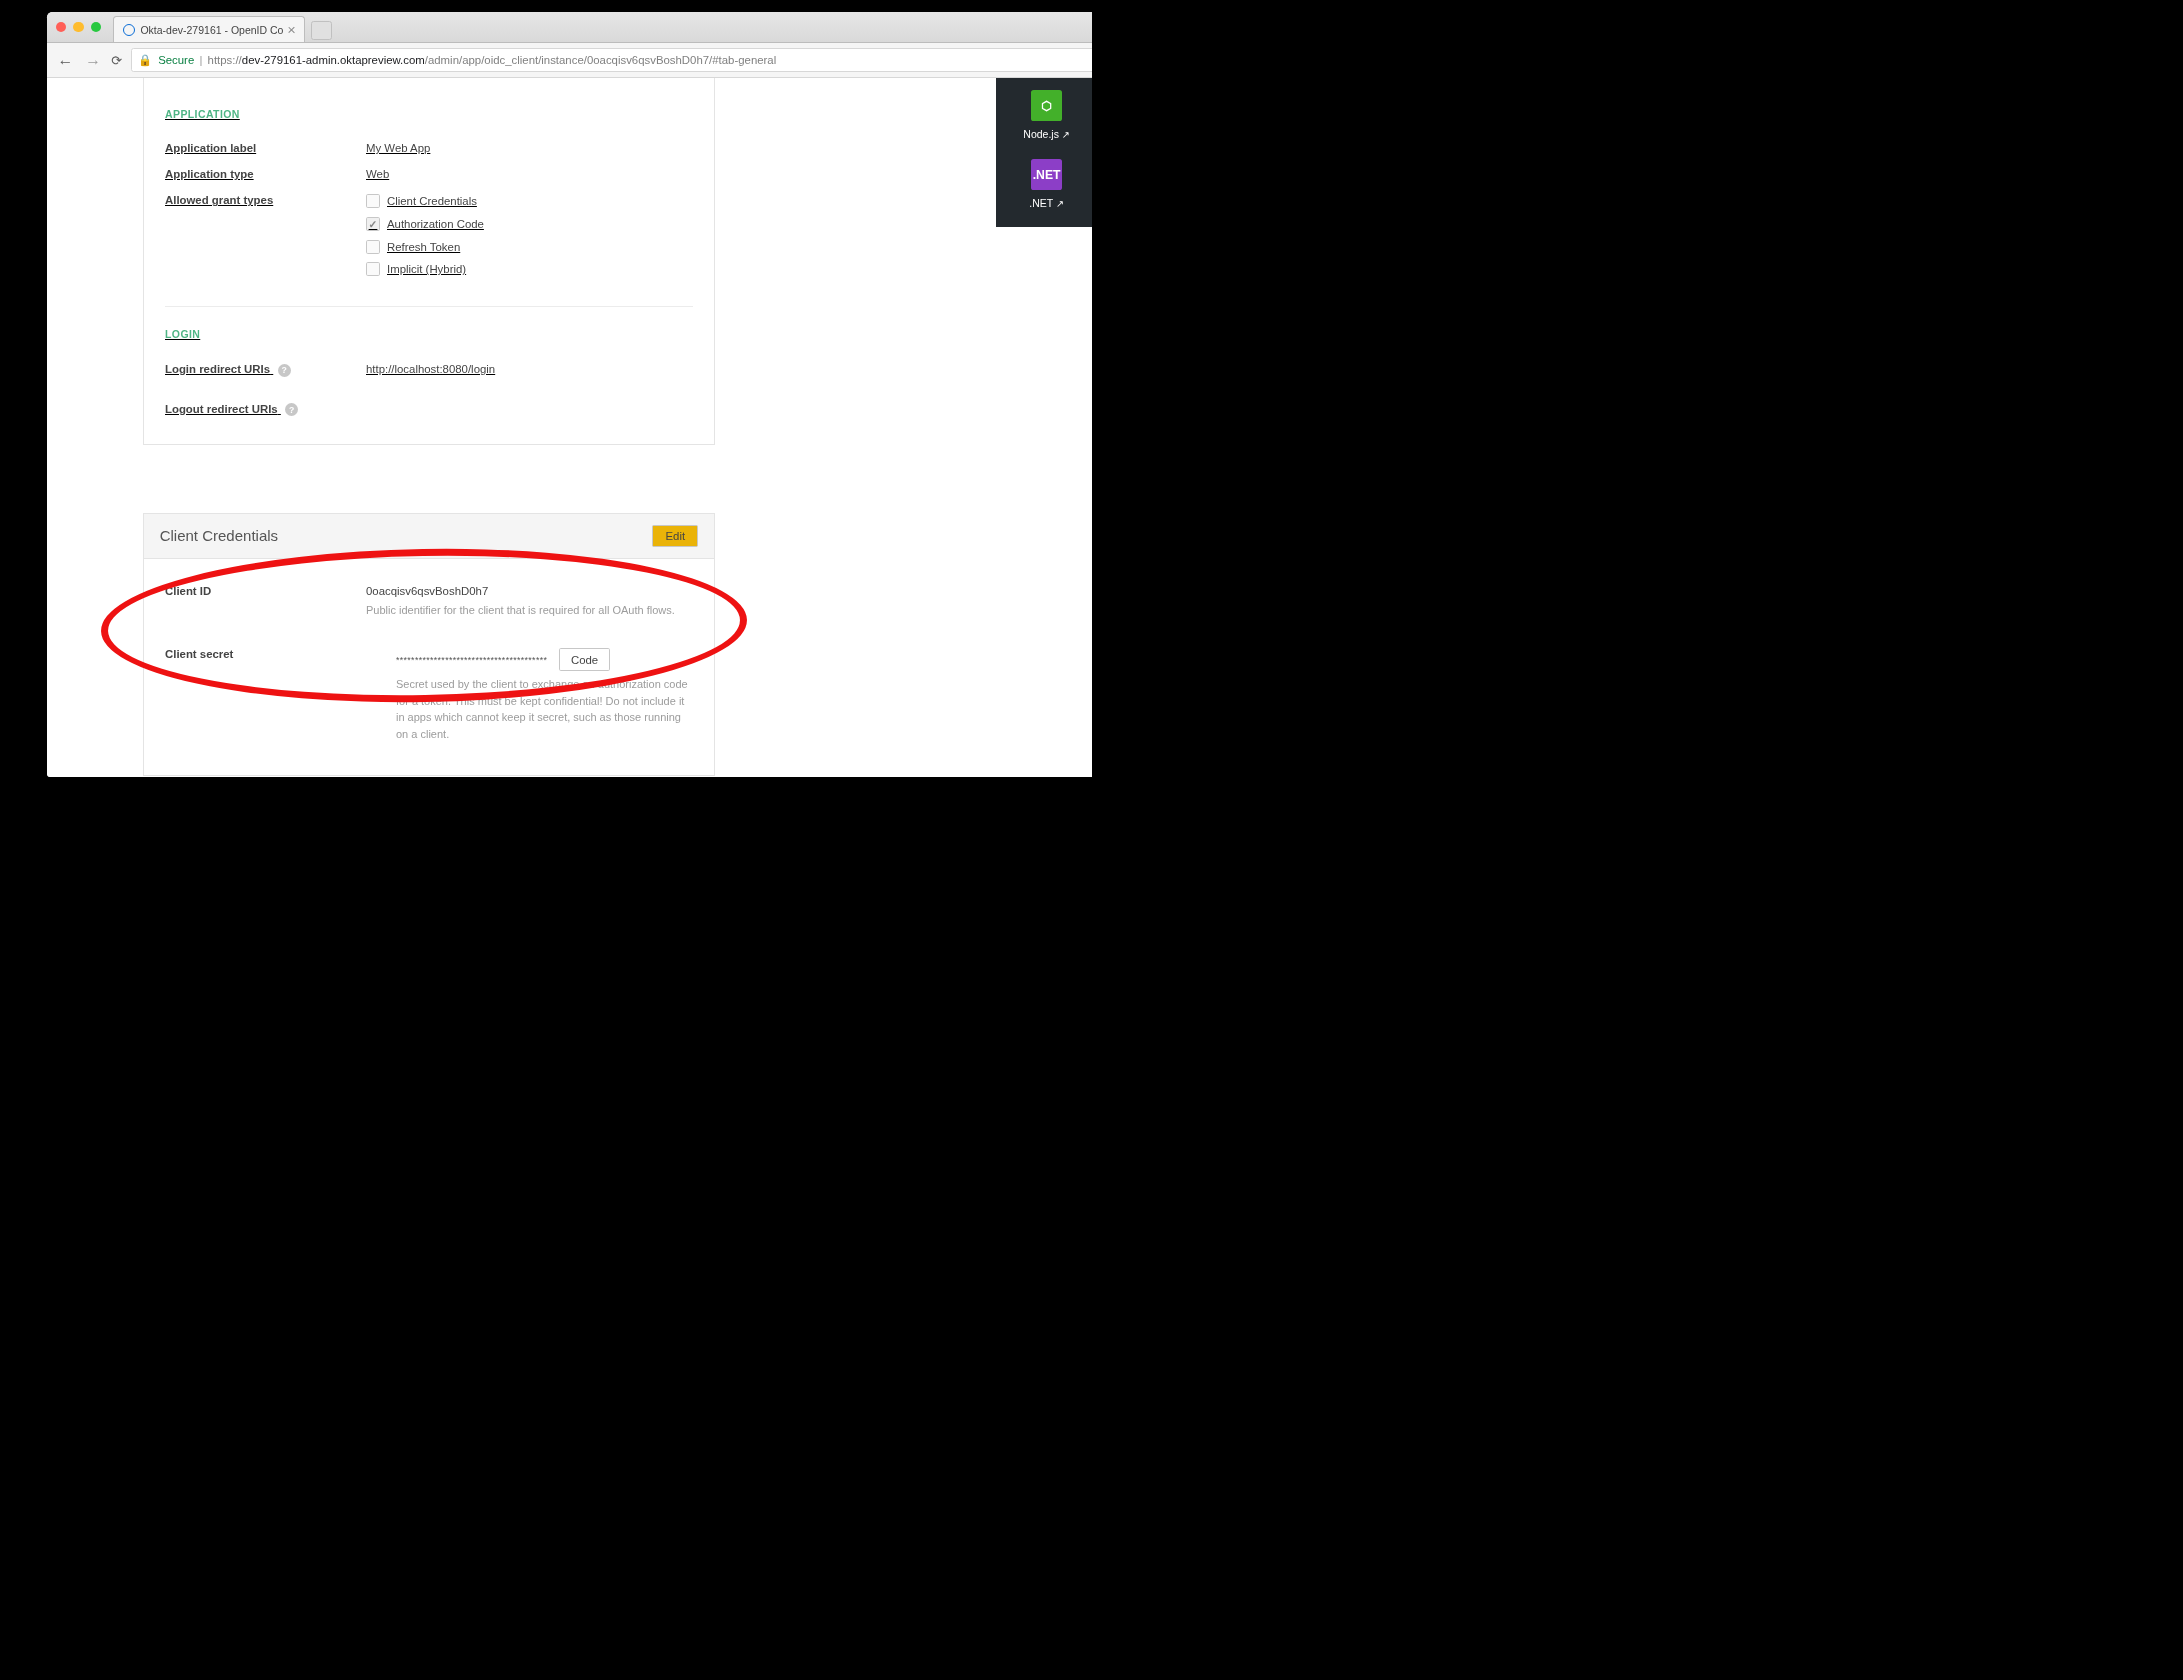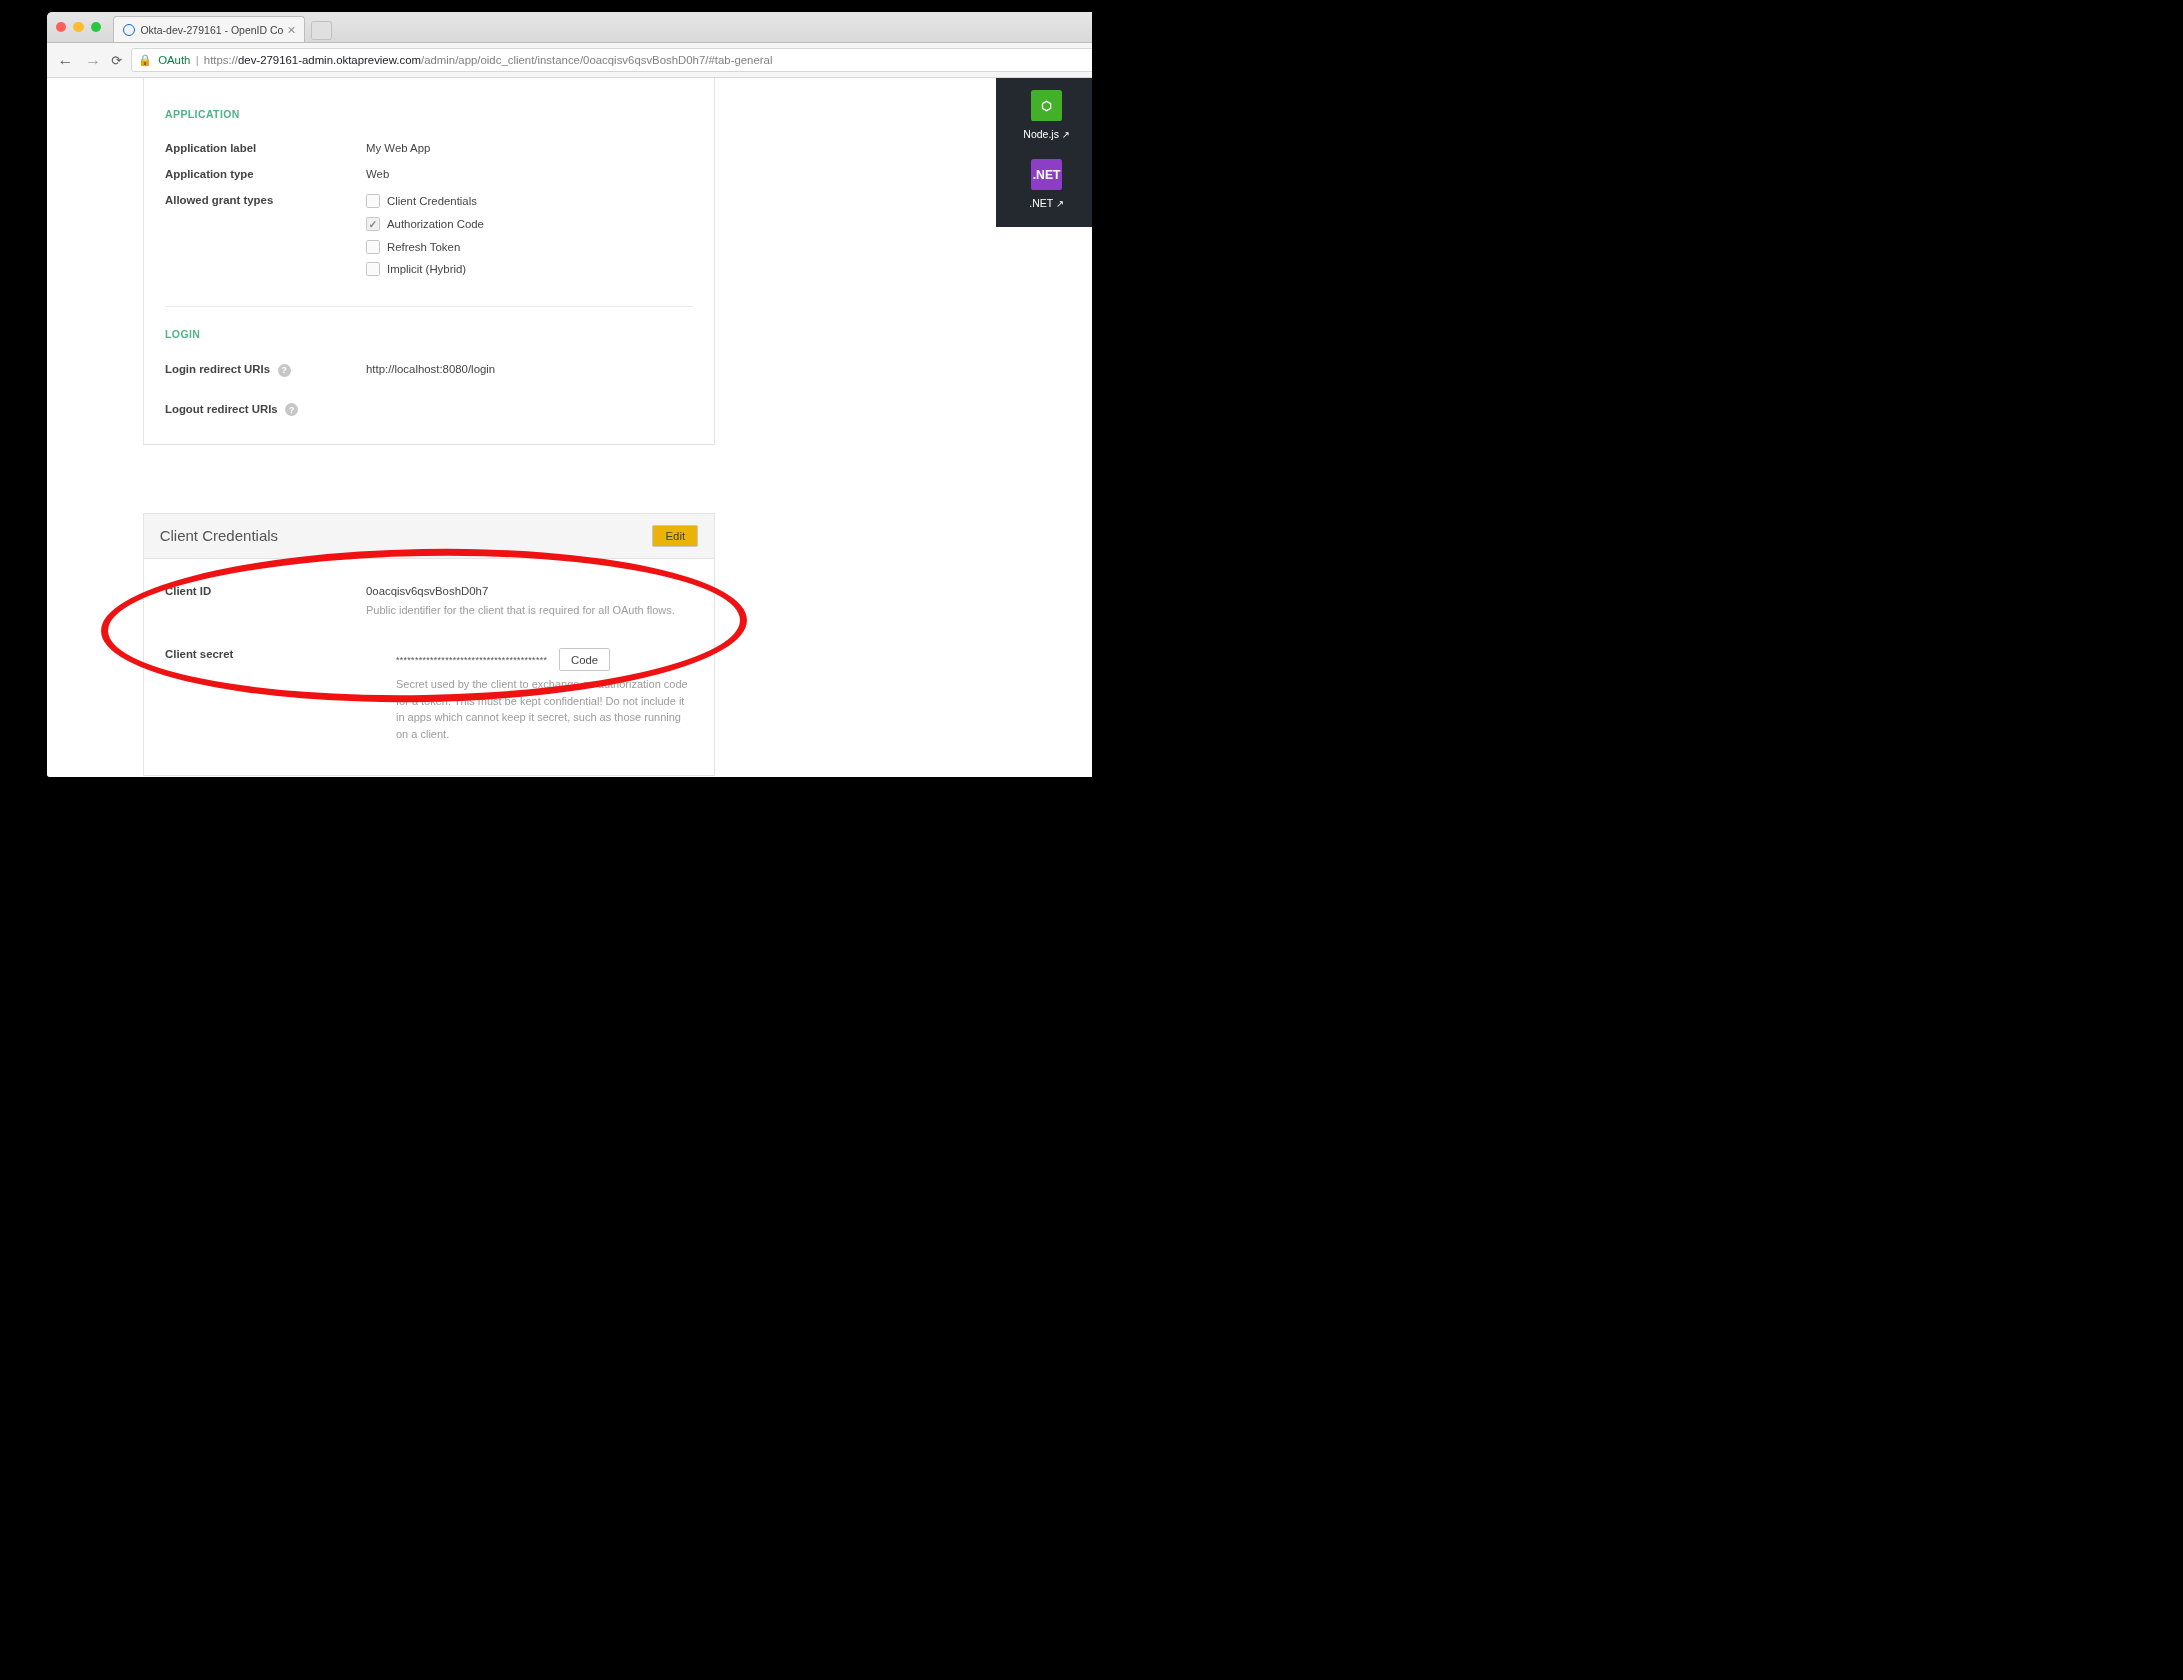--- a/index.html
+++ b/index.html
@@ -87,21 +87,21 @@
   .ext-icons .cast:after{content:"";position:absolute;left:-1.7px;bottom:-1.7px;width:5.2px;height:5.2px;border:1.3px solid #8a8a8a;border-radius:50%;border-left:none;border-bottom:none;background:#f5f5f5;}
   .profile{width:17.5px;height:17.5px;border-radius:50%;background:#bdbdbd;display:flex;align-items:center;justify-content:center;color:#fff;font-size:11.4px;}
   .menu-dots{font-size:15.7px;color:#6b6b6b;letter-spacing:0.9px;line-height:7px;}
   
   .viewport{ flex:1; background:#fff; position:relative; overflow:hidden;}
   .page { position:absolute; left:0; right:0; top:0; bottom:0; }
   
   .settings-card {
     position:absolute; left:96px; top:0; width:572px;
     border:0.9px solid #e4e4e4; border-top:none;
-    background:#fff; padding:8.7px 21px 21px 21px;
+    background:#fff; padding:8.7px 21px 21px 21px;text-decoration:underline;
   }
   .section-title{
     color:#4fb585; font-size:10.5px; font-weight:600; letter-spacing:0.4px;
     margin-top:21px; margin-bottom:15.7px;
   }
   .field-row{ display:flex; align-items:flex-start; padding:7px 0;}
   .field-label{ width:201px; font-size:11.4px; font-weight:600; color:#444;}
   .field-label .help{display:inline-flex;width:13px;height:13px;border-radius:50%;background:#c7c7c7;color:#fff;font-size:8.7px;font-weight:700;align-items:center;justify-content:center;margin-left:4.4px;}
   .field-value{ font-size:11.4px; color:#444; }
   .chk-group{display:flex;flex-direction:column;gap:8.7px;}
@@ -180,21 +180,21 @@
         </svg>
     </div>
   </div>
 
   <div class="toolbar">
     <span class="nav-btn active">←</span>
     <span class="nav-btn">→</span>
     <span class="reload">⟳</span>
     <div class="omnibox">
       <span class="lock">🔒</span>
-      <span class="secure-label">OAuth</span>
+      <span class="secure-label">Secure</span>
       <span class="sep">|</span>
       <span>
         <span class="url-path">https://</span><span class="url-bold">dev-279161-admin.oktapreview.com</span><span class="url-path">/admin/app/oidc_client/instance/0oacqisv6qsvBoshD0h7/#tab-general</span>
       </span>
       <span class="star">☆</span>
     </div>
     <div class="ext-icons">
       <span class="square"></span>
       <span class="cast"></span>
       <span style="color:#c0c0c0;">⟳</span>

